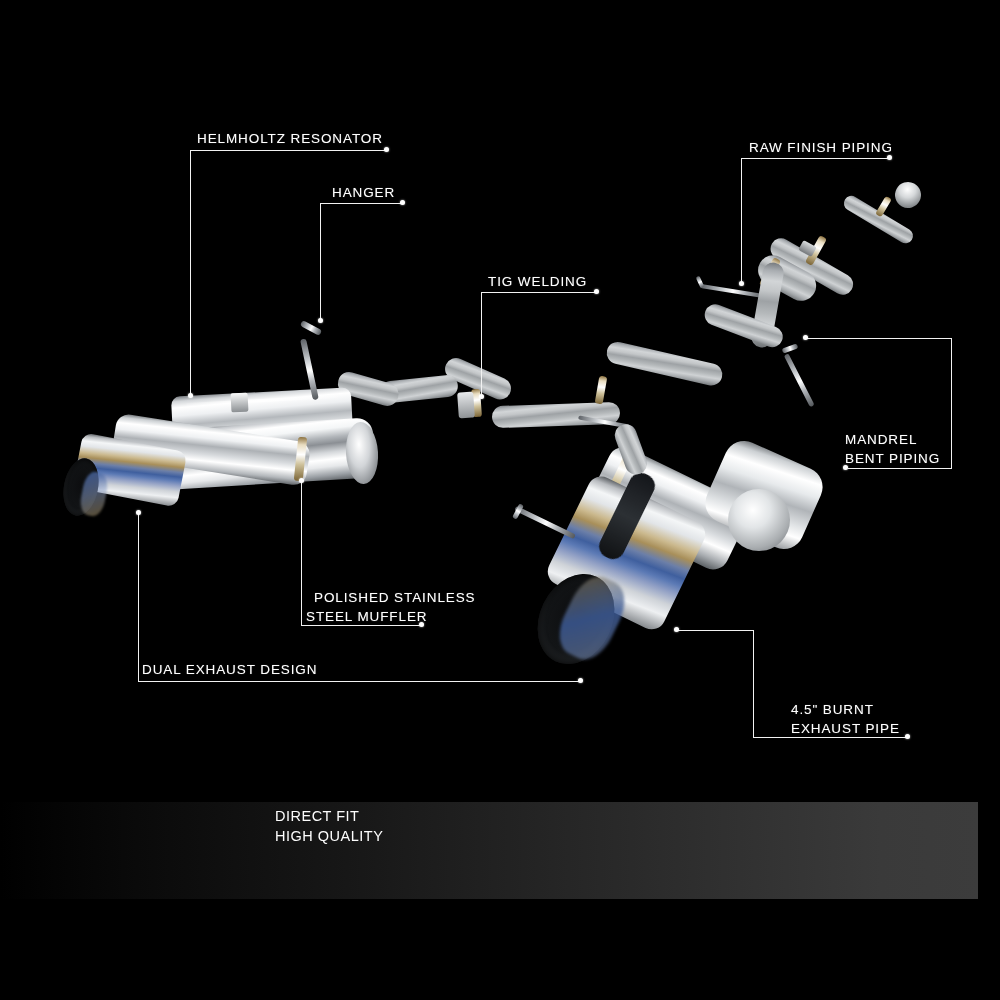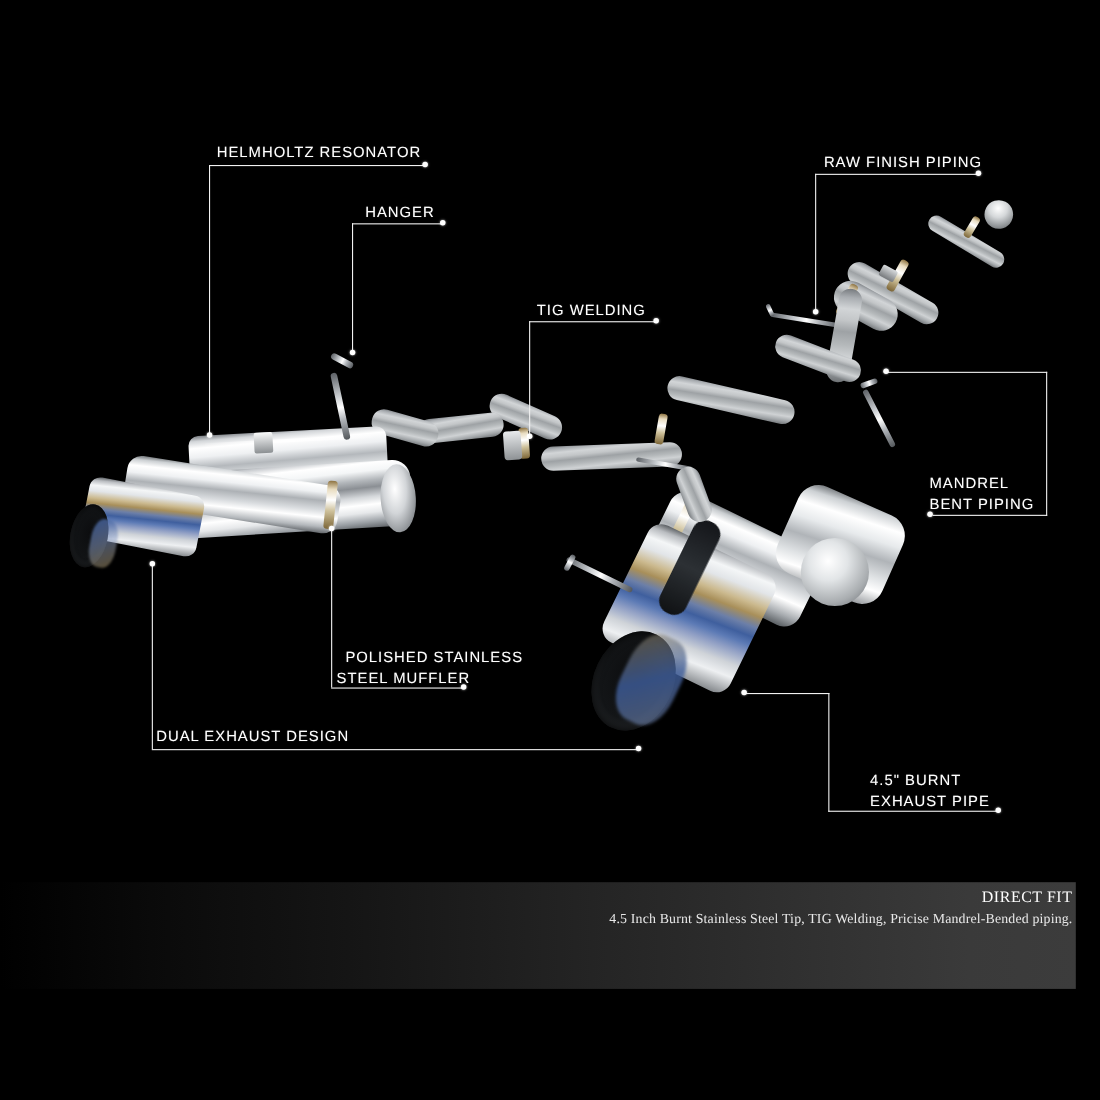--- a/index.html
+++ b/index.html
@@ -33,21 +33,21 @@
   }
 
   
   #footer-band {
     position:absolute; left:0; top:802px; width:978px; height:97px;
     background:linear-gradient(90deg,#000 0%, #0a0a0a 14%, #161616 34%,
                 #242424 55%, #303030 74%, #3a3a3a 90%, #3c3c3c 100%);
   }
   #footer-text {
     position:absolute; right:25px; top:806px; width:700px;
-    text-align:right; color:#f0f0f0;font-family:Liberation Serif, serif;
+    color:#f0f0f0;
   }
   .f-head {
     font-size:14.5px; letter-spacing:.5px; font-weight:400;
     color:#fdfdfd; line-height:20px;
   }
   .f-sub {
     font-size:12.6px; letter-spacing:.15px; font-weight:400;
     color:#e8e8e8; line-height:19px; margin-bottom:11px;
   }
 
@@ -271,16 +271,16 @@
     <div class="lead-h" style="left:678px; top:630px; width:76px;"></div>
     <div class="lead-v" style="left:753px; top:630px; height:108px;"></div>
     <div class="lead-h" style="left:753px; top:737px; width:156px;"></div>
     <div class="dot" style="left:674px; top:627px;"></div>
     <div class="dot" style="left:905px; top:734px;"></div>
   </div>
 
   <div id="footer-band"></div>
   <div id="footer-text">
     <div class="f-head">DIRECT FIT</div>
-    <div class="f-sub">4.5 Inch Burnt Stainless Steel Tip, TIG Welding, Pricise Mandrel-Bended piping.</div>
+    <div class="f-head">HIGH QUALITY</div>
   </div>
 
 </div>
 
 </body></html>

